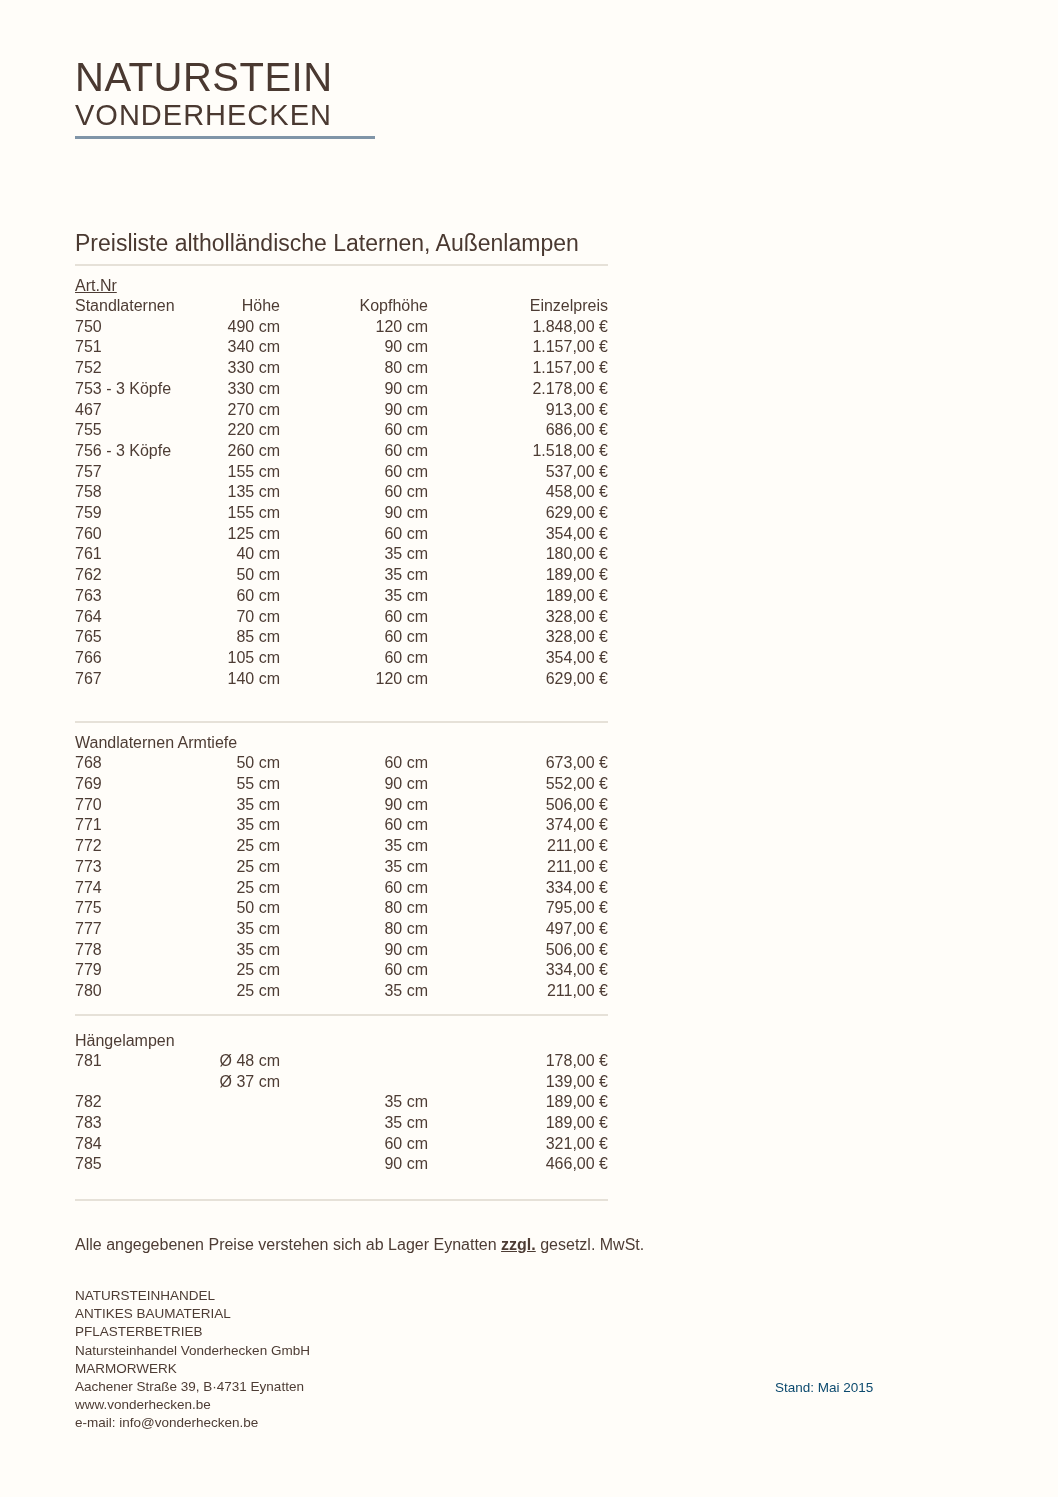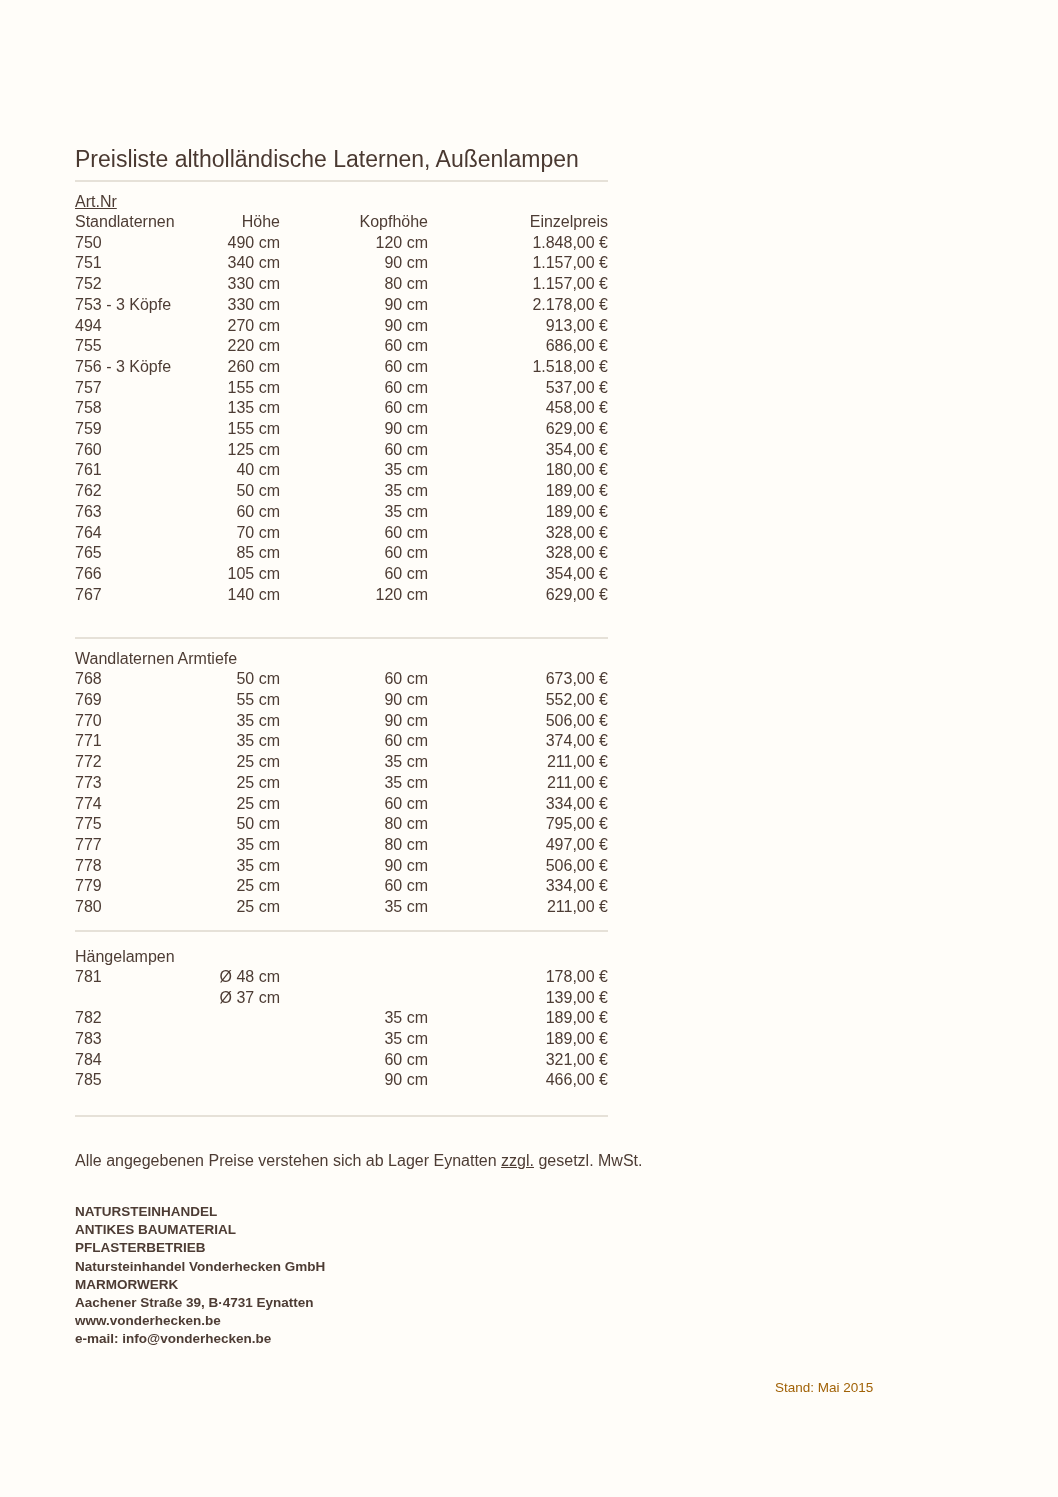--- a/index.html
+++ b/index.html
@@ -28,34 +28,39 @@
   .t-row { display:grid; grid-template-columns:130px 75px 148px 180px; font-size:16px; line-height:20.7px; }
   .t-row .c1 { text-align:left; }
   .t-row .c2, .t-row .c3, .t-row .c4 { text-align:right; }
   .sec-heading { margin:9px 0 0 0; font-size:16px; line-height:21px; font-weight:normal; }
   .sec-heading.h3 { margin-top:14px; }
   .rule-1 { margin-top:32px; }
   .rule-2 { margin-top:12px; }
   .rule-3 { margin-top:24px; }
   
   .note { margin:33px 0 0 0; font-size:16px; line-height:22px; white-space:nowrap; width:620px; }
-  .note .zzgl { font-weight:normal; text-decoration:underline;text-align:center; }
-  
-  .footer { margin-top:31px; font-size:13.5px; line-height:18.2px;font-weight:bold; }
+  .note .zzgl { font-weight:bold; text-decoration:underline;text-align:center; }
+  
+  .footer { margin-top:31px; font-size:13.5px; line-height:18.2px; }
   .stand {
     position:absolute; top:1379px; left:775px;
-    font-size:13.5px; line-height:18px; color:#a16207;
+    font-size:13.5px; line-height:18px; color:#0c4a6e;
   }
 </style>
 </head>
 <body>
 
 <div class="page">
   <div class="content">
 
+    <header>
+      <div class="logo-line1">NATURSTEIN</div>
+      <div class="logo-line2">VONDERHECKEN</div>
+      <div class="logo-rule"></div>
+    </header>
 
     <h1 class="title">Preisliste altholländische Laternen, Außenlampen</h1>
     <div class="rule title-rule"></div>
 
     <div class="artnr">Art.Nr</div>
 
     <div class="t-row">
       <span class="c1">Standlaternen</span>
       <span class="c2">Höhe</span>
       <span class="c3">Kopfhöhe</span>
@@ -81,21 +86,21 @@
           <span class="c3">80 cm</span>
           <span class="c4">1.157,00 €</span>
         </div>
         <div class="t-row">
           <span class="c1">753 - 3 Köpfe</span>
           <span class="c2">330 cm</span>
           <span class="c3">90 cm</span>
           <span class="c4">2.178,00 €</span>
         </div>
         <div class="t-row">
-          <span class="c1">494</span>
+          <span class="c1">467</span>
           <span class="c2">270 cm</span>
           <span class="c3">90 cm</span>
           <span class="c4">913,00 €</span>
         </div>
         <div class="t-row">
           <span class="c1">755</span>
           <span class="c2">220 cm</span>
           <span class="c3">60 cm</span>
           <span class="c4">686,00 €</span>
         </div>

